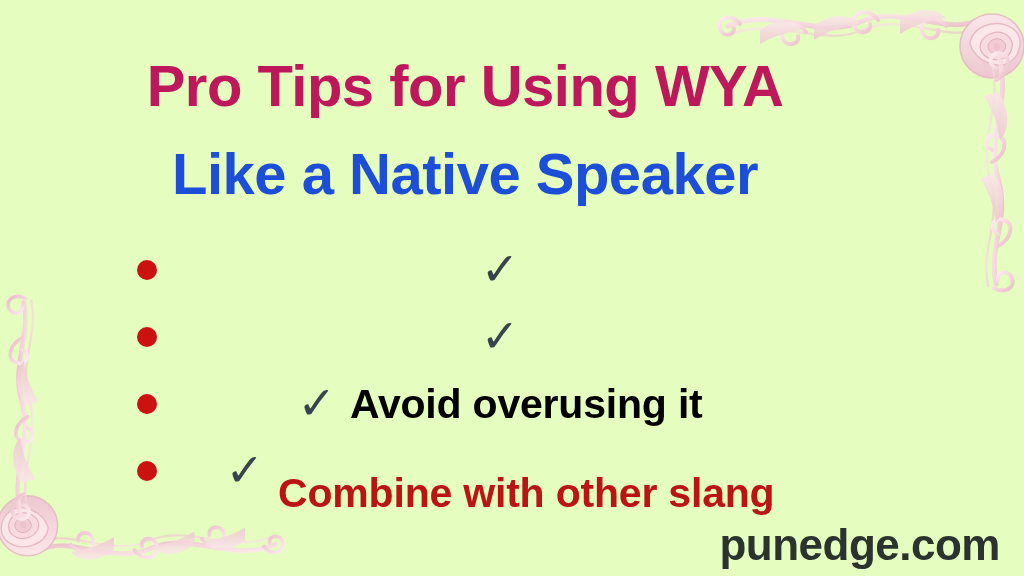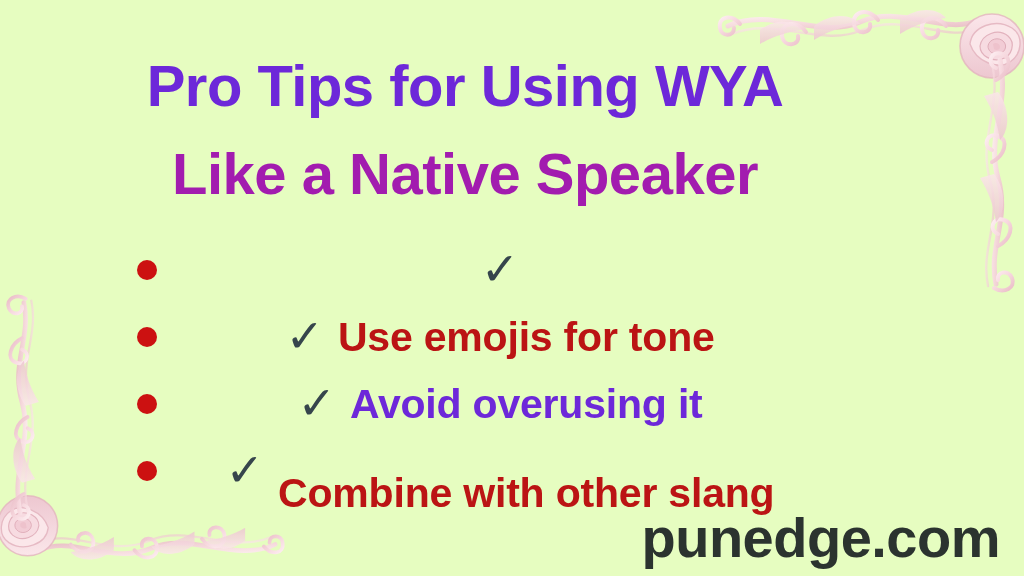--- a/index.html
+++ b/index.html
@@ -99,21 +99,21 @@
     color: #bb1414;
     letter-spacing: -0.2px;
     white-space: nowrap;
   }
 
   
   .watermark {
     position: absolute;
     right: 24px;
     bottom: 6px;
-    font-size: 56px;
+    font-size: 44px;
     font-weight: bold;
     color: #2b332f;
     letter-spacing: -0.5px;
   }
 </style>
 </head>
 <body>
 
 <div id="poster" style="background: rgb(230, 253, 192);">
 
@@ -207,52 +207,51 @@
       <path d="M288 250 C300 244, 306 228, 294 224 C283 220, 278 234, 288 238"></path>
       <path d="M284 292 C294 298, 306 292, 302 282 C298 273, 286 276, 288 284"></path>
     </g>
     <g fill="url(#pg2)" opacity="0.85">
       <path d="M288 96 C300 112, 300 134, 290 144 C288 130, 284 116, 274 100 Z"></path>
       <path d="M284 178 C296 194, 296 216, 286 226 C284 212, 280 198, 270 182 Z"></path>
     </g>
   </svg>
 
   <div class="title-block">
-    <div class="title-line" style="color: #6d28d9;">Pro Tips for Using WYA</div>
-    <div class="title-line" style="color: #a21caf;">Like a Native Speaker</div>
+    <div class="title-line" style="color: #be185d;">Pro Tips for Using WYA</div>
+    <div class="title-line" style="color: #1d4ed8;">Like a Native Speaker</div>
   </div>
 
   <div class="tips-list">
 
     <div class="tip-row">
       <span class="tip-bullet">
           <i class="dot" style="background: rgb(204, 17, 17);"></i>
         </span>
       <span class="tip-inner">
         <span class="tip-check" style="color: rgb(54, 69, 76);">✓</span>
       </span>
     </div>
 
     <div class="tip-row">
       <span class="tip-bullet">
           <i class="dot" style="background: rgb(204, 17, 17);"></i>
         </span>
       <span class="tip-inner">
         <span class="tip-check" style="color: rgb(54, 69, 76);">✓</span>
-        <span class="tip-text" style="color: rgb(187, 20, 20);">Use emojis for tone</span>
-      </span>
-    </div>
-
-    <div class="tip-row">
-      <span class="tip-bullet">
-          <i class="dot" style="background: rgb(204, 17, 17);"></i>
-        </span>
-      <span class="tip-inner">
-        <span class="tip-check" style="color: rgb(54, 69, 76);">✓</span>
-        <span class="tip-text" style="color: #6d28d9;">Avoid overusing it</span>
+      </span>
+    </div>
+
+    <div class="tip-row">
+      <span class="tip-bullet">
+          <i class="dot" style="background: rgb(204, 17, 17);"></i>
+        </span>
+      <span class="tip-inner">
+        <span class="tip-check" style="color: rgb(54, 69, 76);">✓</span>
+        <span class="tip-text" style="color: #000000;">Avoid overusing it</span>
       </span>
     </div>
 
     <div class="tip-row">
       <span class="tip-bullet">
           <i class="dot" style="background: rgb(204, 17, 17);"></i>
         </span>
       <span class="tip-inner">
         <span class="tip-check" style="color: rgb(54, 69, 76);">✓</span>
         <span class="tip-text" style="color: rgb(187, 20, 20); margin-top: 44px;">Combine with other slang</span>

